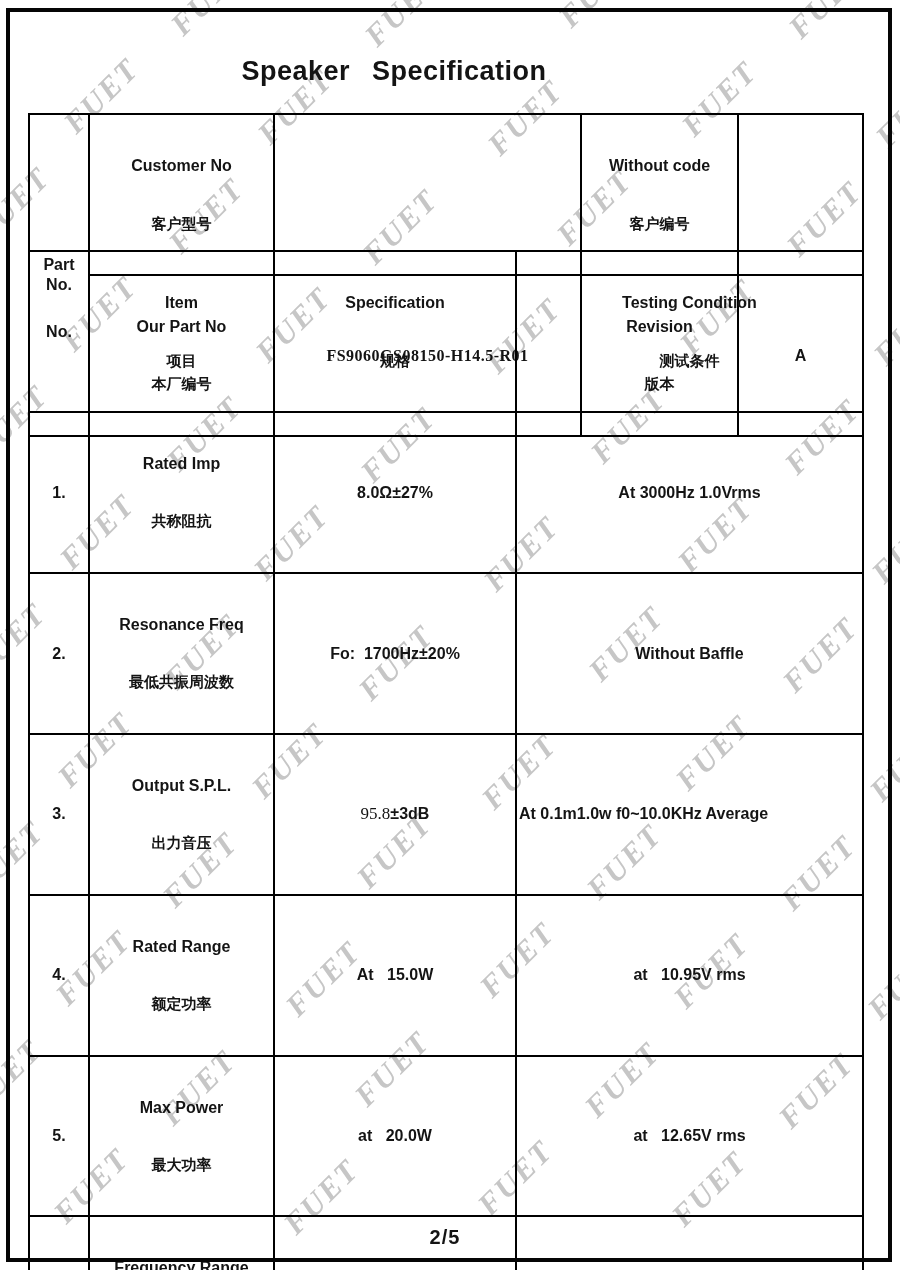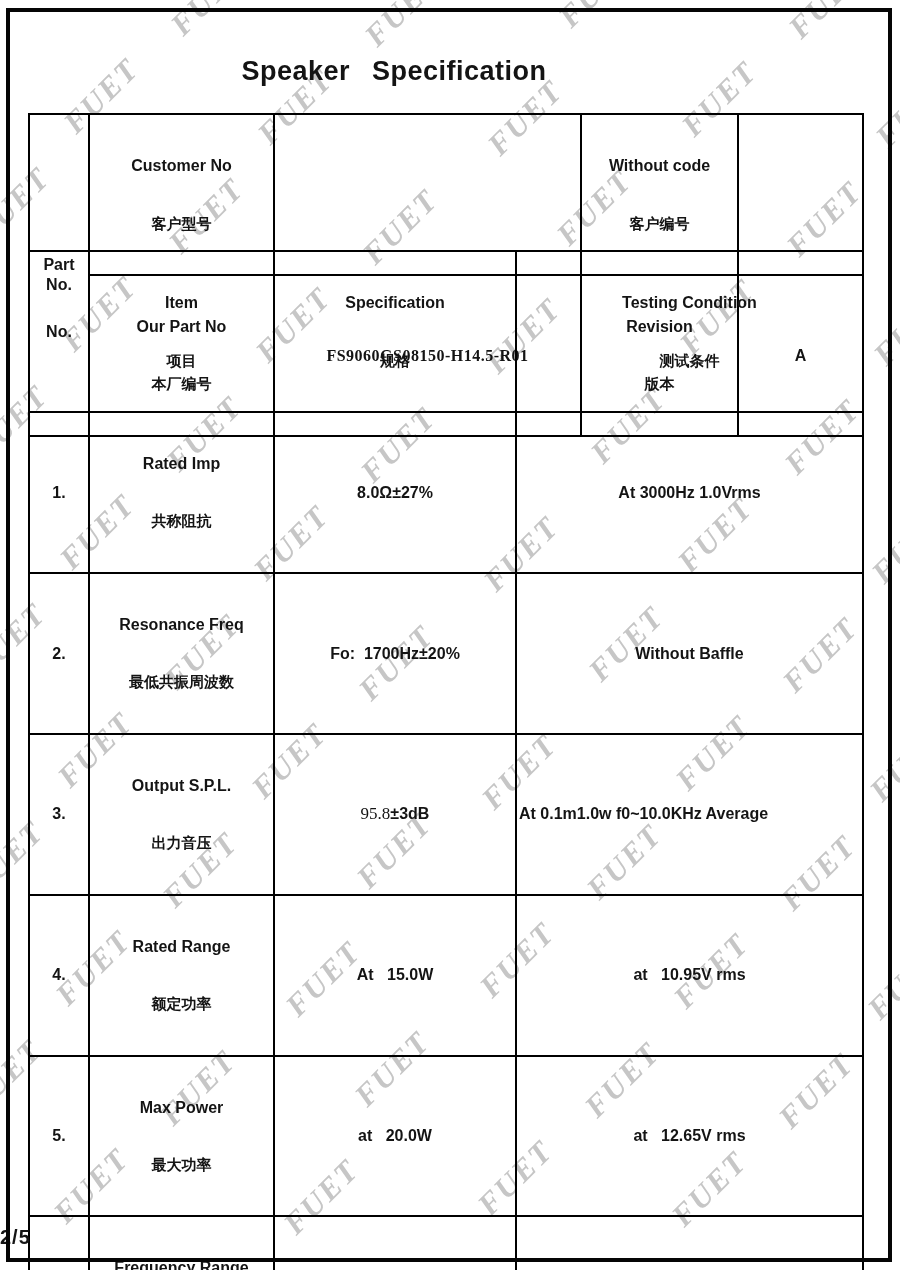--- a/index.html
+++ b/index.html
@@ -33,21 +33,21 @@
   .cn{font-size:15px;font-weight:bold;margin-top:0;}
   .serif{font-family:Liberation Serif, serif;font-weight:normal;}
   .partno-value{font-family:"Liberation Serif","DejaVu Serif",serif;font-weight:bold;
     font-size:17px;letter-spacing:.5px;}
   
   .h-p{height:67px;}
   .h-hdr{height:56px;} .h-r1{height:55px;} .h-r2{height:58px;} .h-r3{height:56px;}
   .h-r4{height:56px;} .h-r5{height:55px;} .h-r6{height:54px;}
   .flush{text-align:left;padding-left:2px;}
   .page-num{
-    position:absolute;top:1226px;left:0;width:890px;text-align:left;
+    position:absolute;top:1226px;left:0;width:890px;text-align:center;
     font-size:20px;font-weight:600;letter-spacing:1px;
   }
 </style>
 </head>
 <body>
 
 <div class="page">
 
   <div class="wm-layer" id="wm-layer">
       <span class="wm" style="color: rgb(179, 179, 179); left: -67px; top: -31px;">FUET</span>

